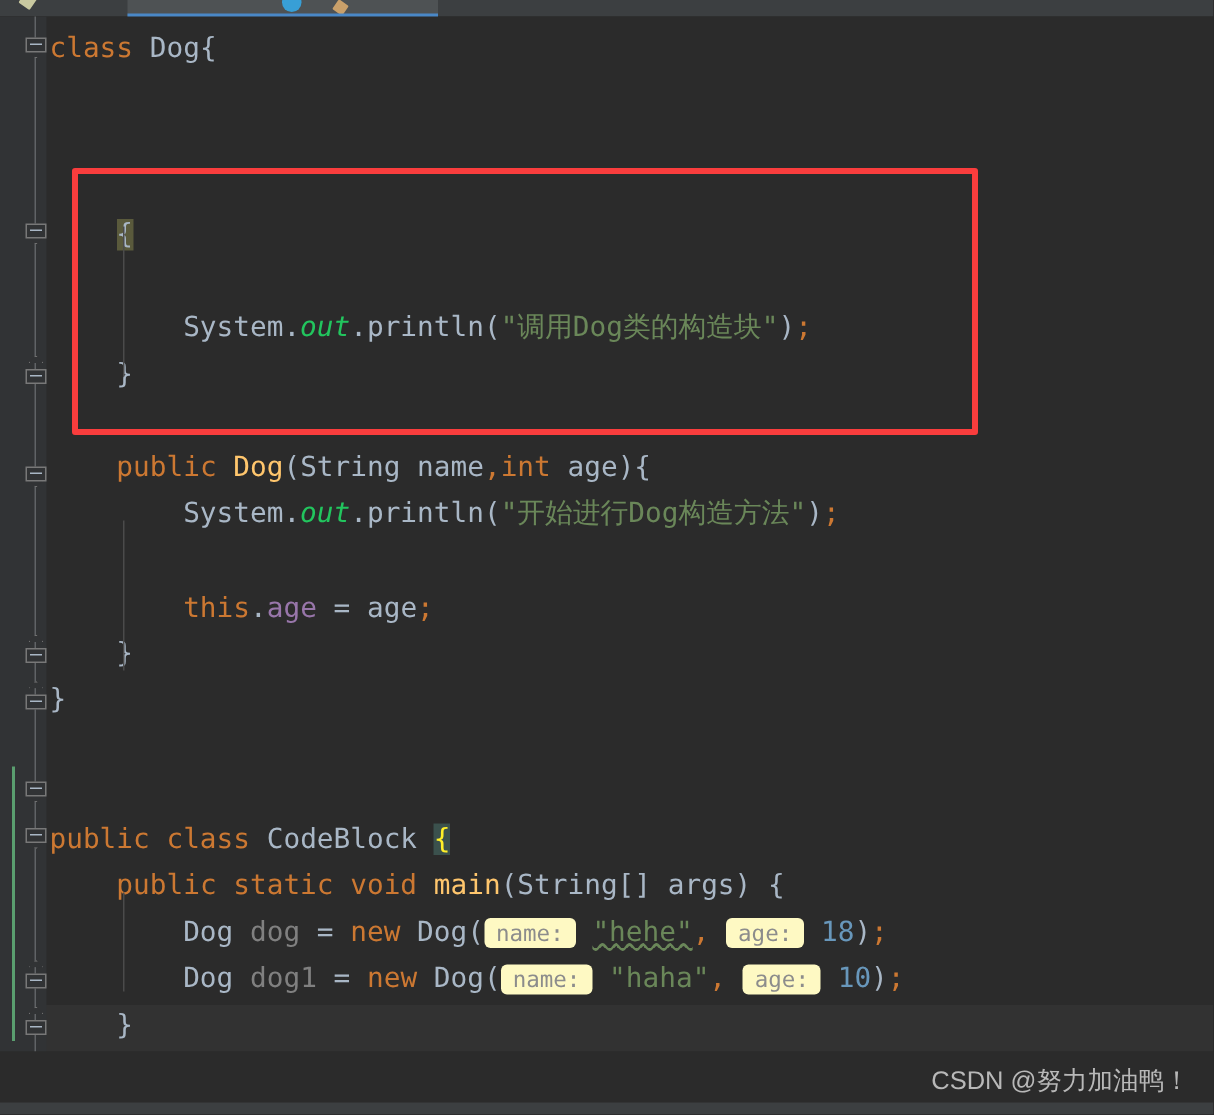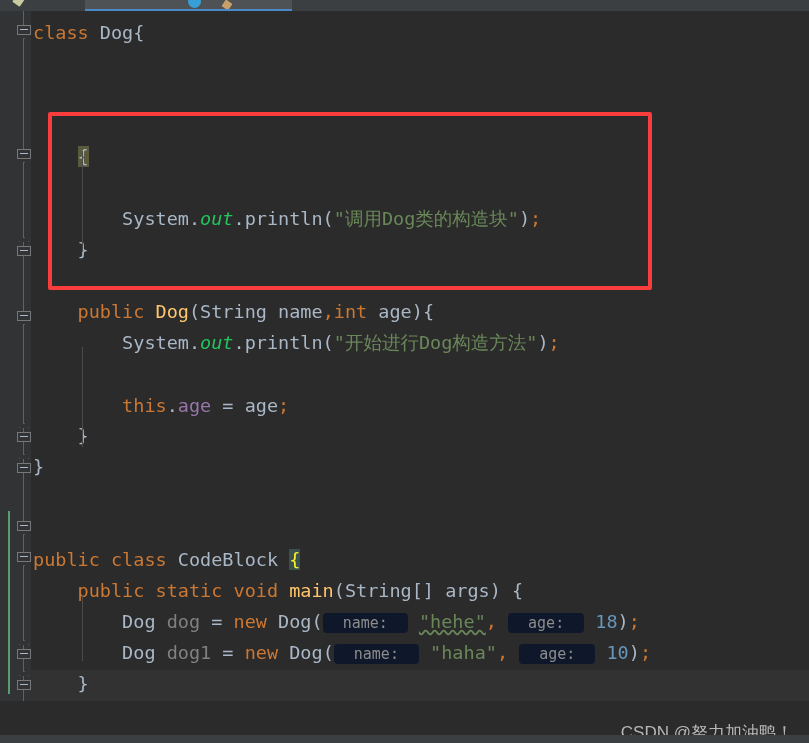--- a/index.html
+++ b/index.html
@@ -154,23 +154,23 @@
   .num      { color: #6897bb; }
   .cmt      { color: #808080; }
   .punc     { color: #a9b7c6; }
   .semi     { color: #cc7832; }
   .method   { color: #ffc66d; }
   .local    { color: #a9b7c6; }
   .ident-hl { background: #5a5a3c; color: #a9b7c6; }
   .brace-hl { background: #3b514d; color: #ffef28; }
   .hint {
     color: #8c8c8c;
-    background: #0f172a;
+    background: #fef9c3;
     border-radius: 4px;
-    padding: 1px 20px;
+    padding: 1px 8px;
     font-size: 15px;
   }
   .typo {
     text-decoration: underline wavy #6a8759;
     text-decoration-skip-ink: none;
   }
 
   
   .indent-guide {
     position: absolute;
@@ -199,21 +199,21 @@
 
   
   #watermark-bar {
     position: absolute;
     left: 0; top: 701px;
     width: 809px; height: 42px;
     background: #2b2b2b;
   }
   #watermark-text {
     position: absolute;
-    right: 16px; top: 20px;
+    right: 16px; top: 8px;
     color: #b8b8b8;
     font-size: 17px;
     font-family: "Liberation Sans", sans-serif;
   }
   #watermark-underbar {
     position: absolute;
     left: 0; top: 735px;
     width: 809px; height: 8px;
     background: #3c3f41;
   }

